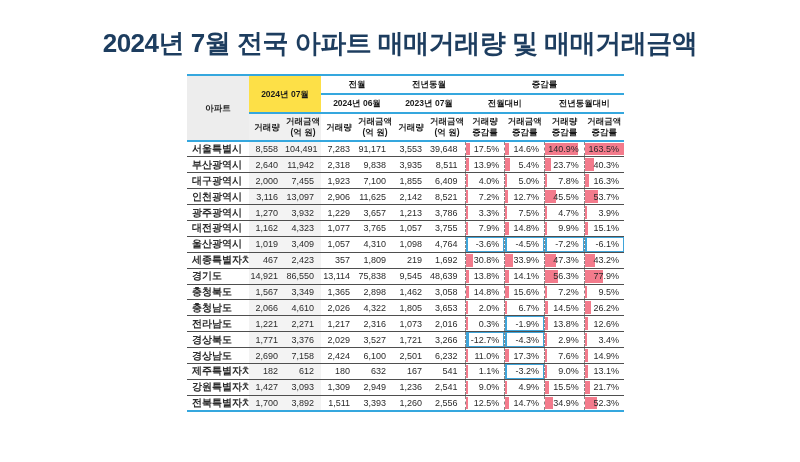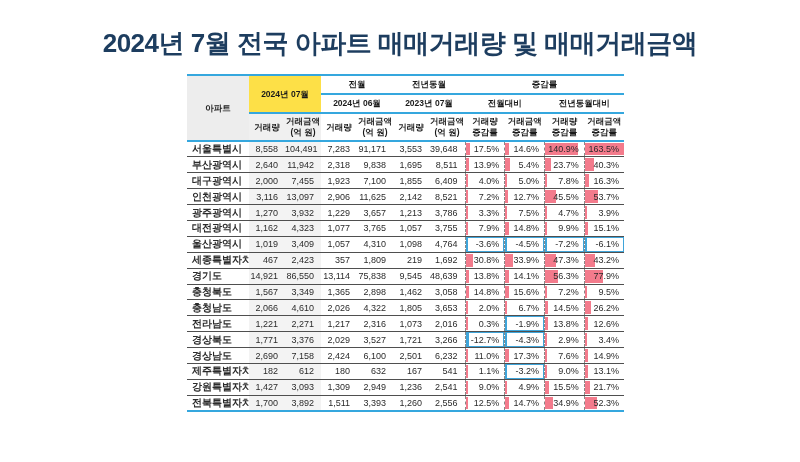--- a/index.html
+++ b/index.html
@@ -122,21 +122,21 @@
             <td class="pct"><div class="bar pos" style="width: 8.92966%; min-width: 2px;"></div><span class="pv">14.6%</span></td>
             <td class="pct"><div class="bar pos" style="width: 86.1774%; min-width: 2px;"></div><span class="pv">140.9%</span></td>
             <td class="pct"><div class="bar pos" style="width: 100%; min-width: 2px;"></div><span class="pv">163.5%</span></td>
           </tr>
           <tr>
             <td class="region">부산광역시</td>
             <td class="num shade">2,640</td>
             <td class="num shade">11,942</td>
             <td class="num">2,318</td>
             <td class="num">9,838</td>
-            <td class="num">1,695</td>
+            <td class="num">3,935</td>
             <td class="num">8,511</td>
             <td class="pct"><div class="bar pos" style="width: 8.50153%; min-width: 2px;"></div><span class="pv">13.9%</span></td>
             <td class="pct"><div class="bar pos" style="width: 13.0887%; min-width: 2px;"></div><span class="pv">5.4%</span></td>
             <td class="pct"><div class="bar pos" style="width: 14.4954%; min-width: 2px;"></div><span class="pv">23.7%</span></td>
             <td class="pct"><div class="bar pos" style="width: 24.6483%; min-width: 2px;"></div><span class="pv">40.3%</span></td>
           </tr>
           <tr>
             <td class="region">대구광역시</td>
             <td class="num shade">2,000</td>
             <td class="num shade">7,455</td>

